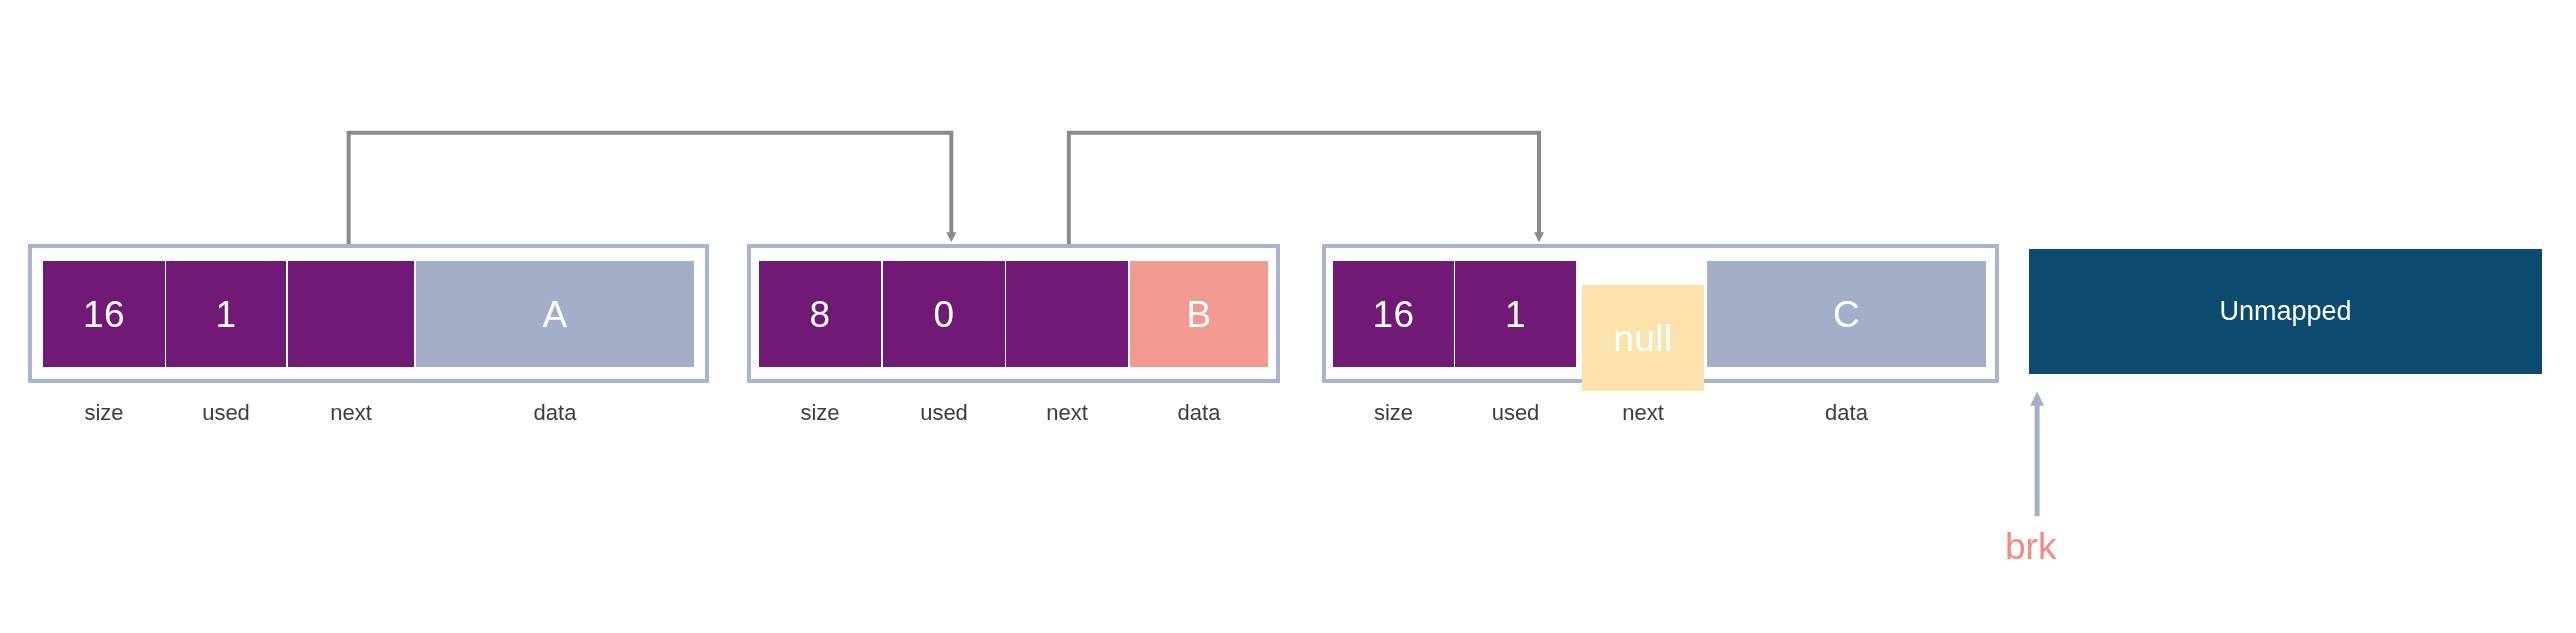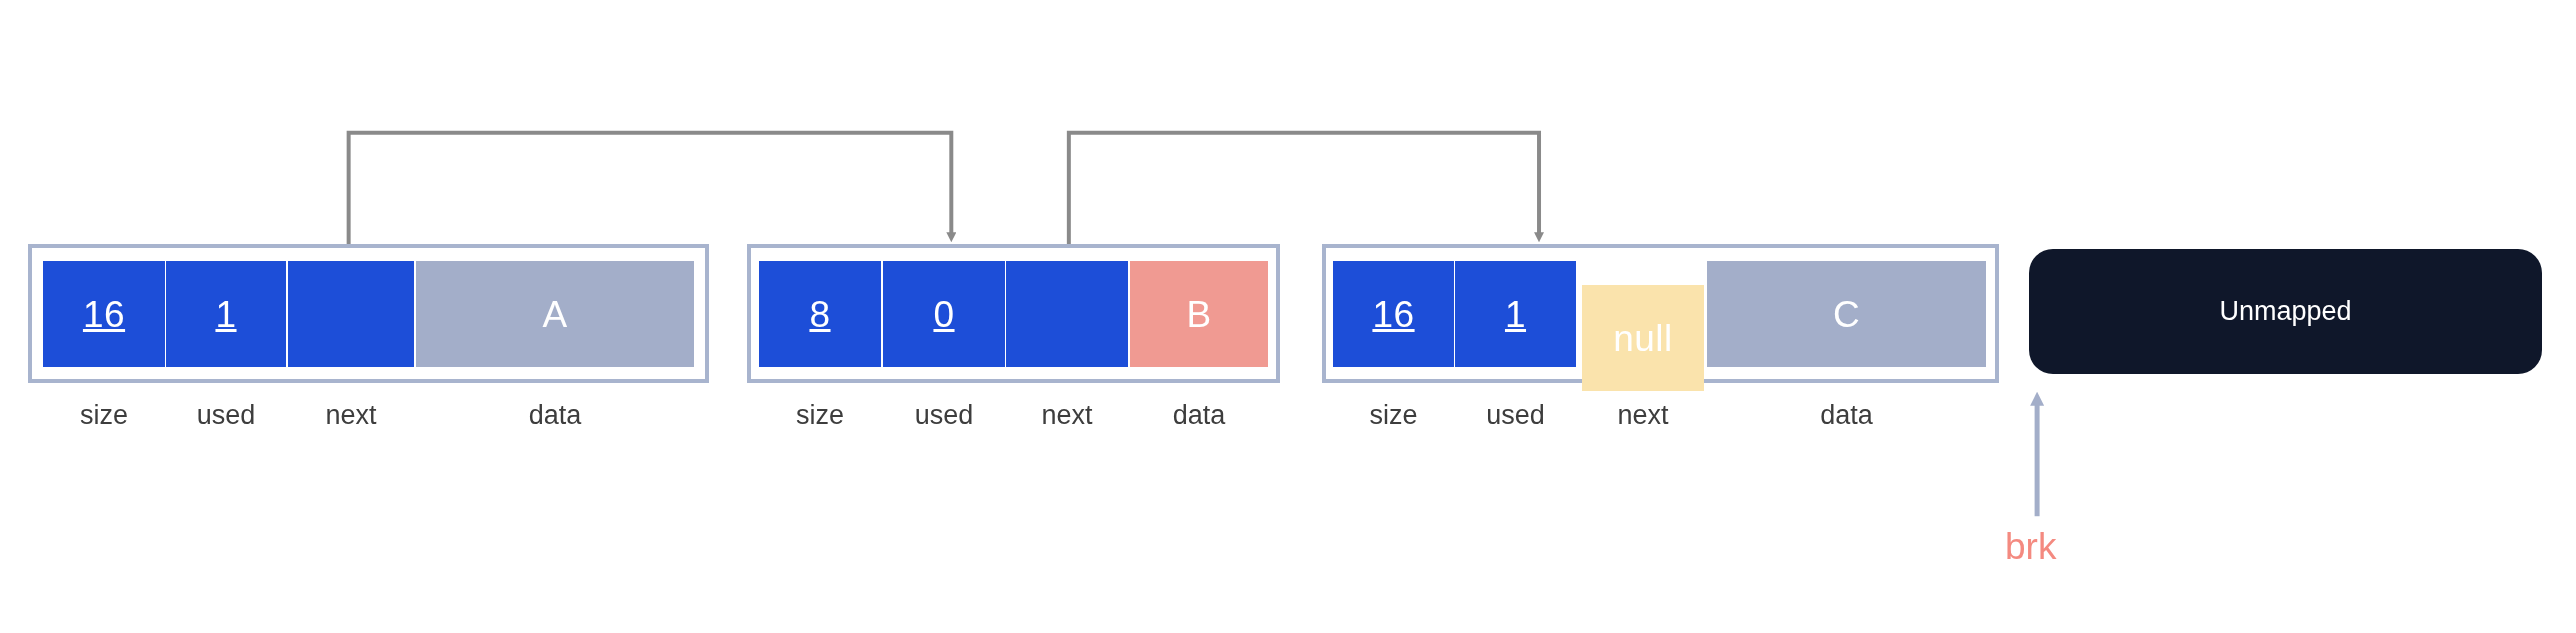--- a/index.html
+++ b/index.html
@@ -29,48 +29,47 @@
     display: flex;
     align-items: center;
     justify-content: center;
     color: #ffffff;
     font-size: 37px;
     font-weight: 400;
     letter-spacing: 0.5px;
     line-height: 1;
     user-select: none;
   }
-  .cell.hdr      { background: #1d4ed8; text-decoration: underline; }
+  .cell.hdr      { background: #701a75; }
   .cell.hdr-null { background: #FAE3AC; color: #FFFFFF; }
   .cell.data-a   { background: #A3AEC9; }
   .cell.data-b   { background: #F09A92; }
   .cell.data-c   { background: #A3AEC9; }
 
   
   .caption {
     position: absolute;
     text-align: center;
     color: #3d3d3d;
-    font-size: 27px;
+    font-size: 22px;
     font-weight: 400;
     line-height: 1;
     user-select: none;
   }
   
   .unmapped {
     position: absolute;
-    background: #0f172a;
+    background: #0c4a6e;
     display: flex;
     align-items: center;
     justify-content: center;
     color: #ffffff;
     font-size: 27px;
     line-height: 1;
     user-select: none;
-    border-radius: 24px;
   }
   
   .brk-label {
     position: absolute;
     color: #F48A80;
     font-size: 37px;
     line-height: 1;
     user-select: none;
     white-space: nowrap;
   }

